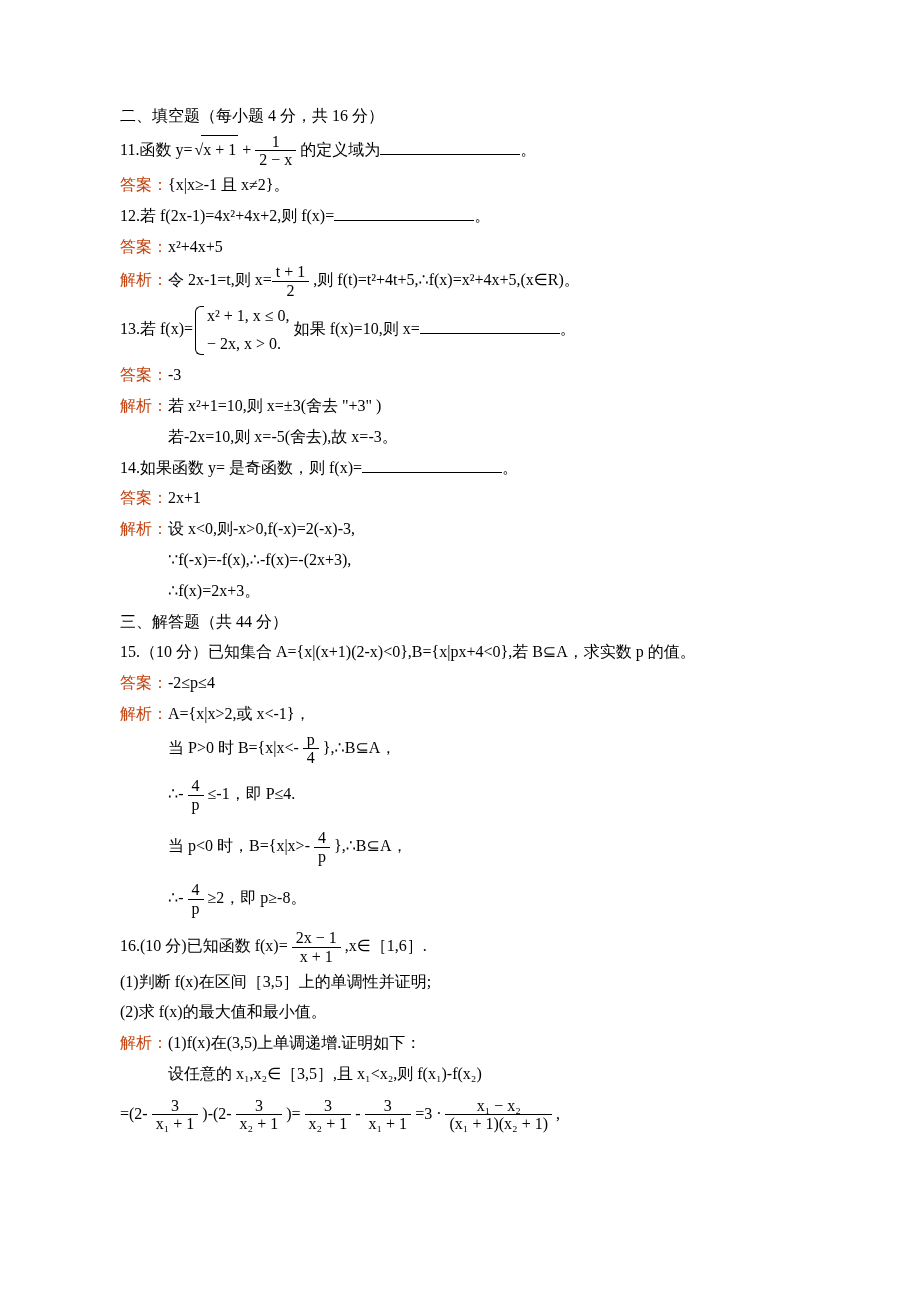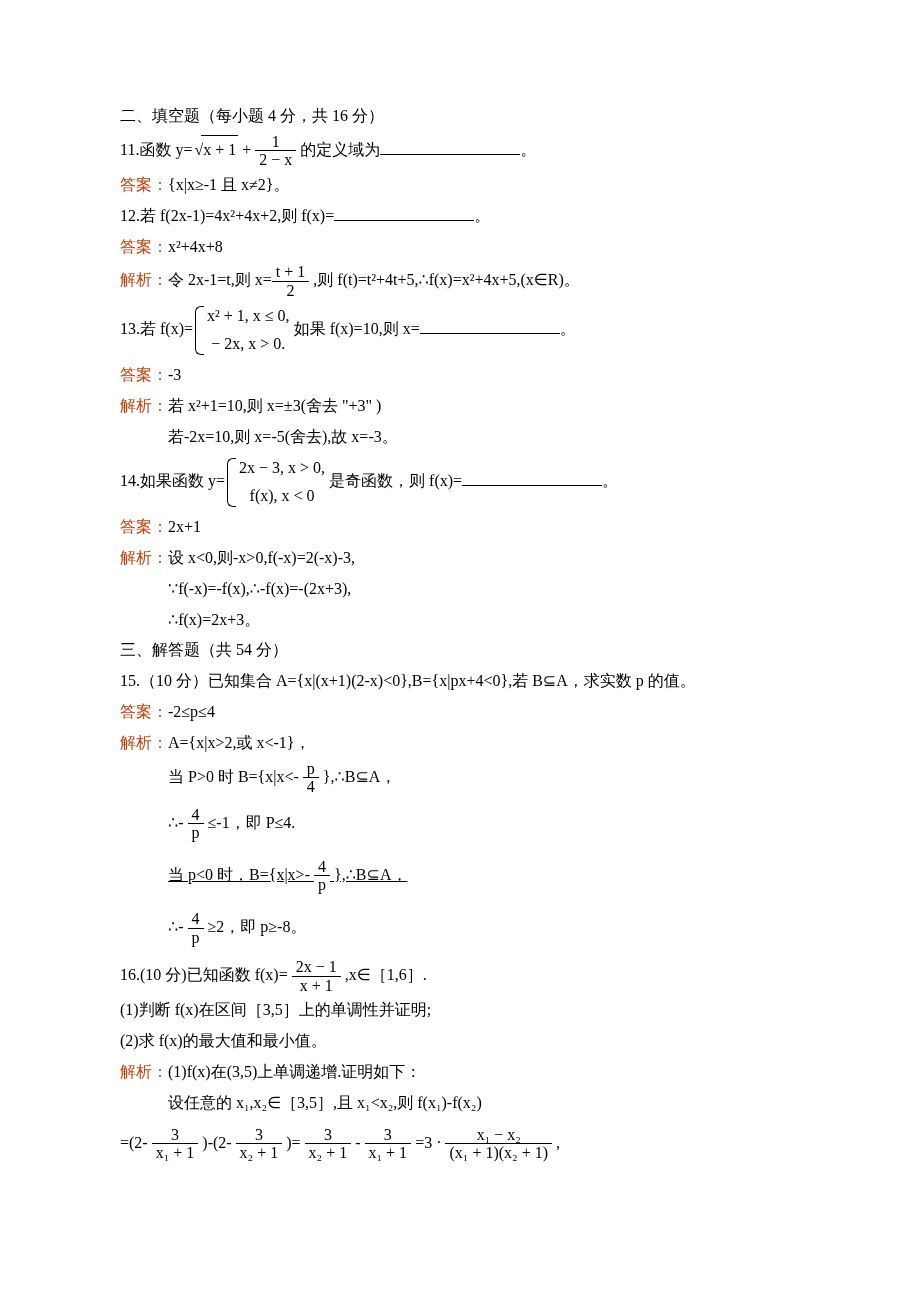--- a/index.html
+++ b/index.html
@@ -37,21 +37,20 @@
     border-top: 1px solid #000;
     padding: 0 2px;
     display: inline-block;
     margin-left: -2px;
   }
   .brace {
     display: inline-block;
     vertical-align: middle;
     position: relative;
     padding-left: 14px;
-    text-align: center;
   }
   .brace::before {
     content: "";
     position: absolute;
     left: 2px; top: 4px; bottom: 4px;
     width: 8px;
     border-left: 1.5px solid #000;
     border-top: 1.5px solid #000;
     border-bottom: 1.5px solid #000;
     border-top-left-radius: 6px;
@@ -64,46 +63,46 @@
 <body>
 
 <div class="line">二、填空题（每小题 4 分，共 16 分）</div>
 
 <div class="line nowrap">
   <span>11.函数 y=</span><span class="sqrt"><span class="radicand">x + 1</span></span><span> + </span><span class="frac"><span class="num">1</span><span class="den">2 − x</span></span><span> 的定义域为</span><span class="blank"></span><span>。</span>
 </div>
 <div class="line"><span class="blue">答案：</span><span>{x|x≥-1 且 x≠2}。</span></div>
 
 <div class="line nowrap"><span>12.若 f(2x-1)=4x²+4x+2,则 f(x)=</span><span class="blank"></span><span>。</span></div>
-<div class="line"><span class="blue">答案：</span><span>x²+4x+8</span></div>
+<div class="line"><span class="blue">答案：</span><span>x²+4x+5</span></div>
 <div class="line nowrap"><span class="blue">解析：</span><span>令 2x-1=t,则 x=</span><span class="frac"><span class="num">t + 1</span><span class="den">2</span></span><span> ,则 f(t)=t²+4t+5,∴f(x)=x²+4x+5,(x∈R)。</span></div>
 
 <div class="line nowrap">
   <span>13.若 f(x)=</span><span class="brace"><span class="row">x² + 1,     x ≤ 0,</span><span class="row">− 2x,        x &gt; 0.</span></span><span> 如果 f(x)=10,则 x=</span><span class="blank"></span><span>。</span>
 </div>
 <div class="line"><span class="blue">答案：</span><span>-3</span></div>
 <div class="line"><span class="blue">解析：</span><span>若 x²+1=10,则 x=±3(舍去 "+3" )</span></div>
 <div class="line indent1">若-2x=10,则 x=-5(舍去),故 x=-3。</div>
 
 <div class="line nowrap">
-  <span>14.如果函数 y=</span><span class="brace"><span class="row">2x − 3,   x &gt; 0,</span><span class="row">f(x),      x &lt; 0</span></span><span> 是奇函数，则 f(x)=</span><span class="blank"></span><span>。</span>
+  <span>14.如果函数 y=</span><span> 是奇函数，则 f(x)=</span><span class="blank"></span><span>。</span>
 </div>
 <div class="line"><span class="blue">答案：</span><span>2x+1</span></div>
 <div class="line"><span class="blue">解析：</span><span>设 x&lt;0,则-x&gt;0,f(-x)=2(-x)-3,</span></div>
 <div class="line indent1">∵f(-x)=-f(x),∴-f(x)=-(2x+3),</div>
 <div class="line indent1">∴f(x)=2x+3。</div>
 
-<div class="line">三、解答题（共 54 分）</div>
+<div class="line">三、解答题（共 44 分）</div>
 
 <div class="line">15.（10 分）已知集合 A={x|(x+1)(2-x)&lt;0},B={x|px+4&lt;0},若 B⊆A，求实数 p 的值。</div>
 <div class="line"><span class="blue">答案：</span><span>-2≤p≤4</span></div>
 <div class="line"><span class="blue">解析：</span><span>A={x|x&gt;2,或 x&lt;-1}，</span></div>
 <div class="line indent1 nowrap"><span>当 P&gt;0 时 B={x|x&lt;- </span><span class="frac"><span class="num">p</span><span class="den">4</span></span><span> },∴B⊆A，</span></div>
 <div class="line indent1 nowrap" style="margin-top:10px;"><span>∴- </span><span class="frac"><span class="num">4</span><span class="den">p</span></span><span> ≤-1，即 P≤4.</span></div>
-<div class="line indent1 nowrap" style="margin-top:16px;text-decoration:underline;"><span>当 p&lt;0 时，B={x|x&gt;- </span><span class="frac"><span class="num">4</span><span class="den">p</span></span><span> },∴B⊆A，</span></div>
+<div class="line indent1 nowrap" style="margin-top:16px;"><span>当 p&lt;0 时，B={x|x&gt;- </span><span class="frac"><span class="num">4</span><span class="den">p</span></span><span> },∴B⊆A，</span></div>
 <div class="line indent1 nowrap" style="margin-top:16px;"><span>∴- </span><span class="frac"><span class="num">4</span><span class="den">p</span></span><span> ≥2，即 p≥-8。</span></div>
 
 <div class="line nowrap" style="margin-top:12px;"><span>16.(10 分)已知函数 f(x)= </span><span class="frac"><span class="num">2x − 1</span><span class="den">x + 1</span></span><span> ,x∈［1,6］.</span></div>
 <div class="line">(1)判断 f(x)在区间［3,5］上的单调性并证明;</div>
 <div class="line">(2)求 f(x)的最大值和最小值。</div>
 <div class="line"><span class="blue">解析：</span><span>(1)f(x)在(3,5)上单调递增.证明如下：</span></div>
 <div class="line indent1">设任意的 x₁,x₂∈［3,5］,且 x₁&lt;x₂,则 f(x₁)-f(x₂)</div>
 <div class="line nowrap" style="margin-top:8px;">
   <span>=(2- </span><span class="frac"><span class="num">3</span><span class="den">x₁ + 1</span></span><span> )-(2- </span><span class="frac"><span class="num">3</span><span class="den">x₂ + 1</span></span><span> )= </span><span class="frac"><span class="num">3</span><span class="den">x₂ + 1</span></span><span> - </span><span class="frac"><span class="num">3</span><span class="den">x₁ + 1</span></span><span> =3 · </span><span class="frac"><span class="num">x₁ − x₂</span><span class="den">(x₁ + 1)(x₂ + 1)</span></span><span> ,</span>
 </div>

